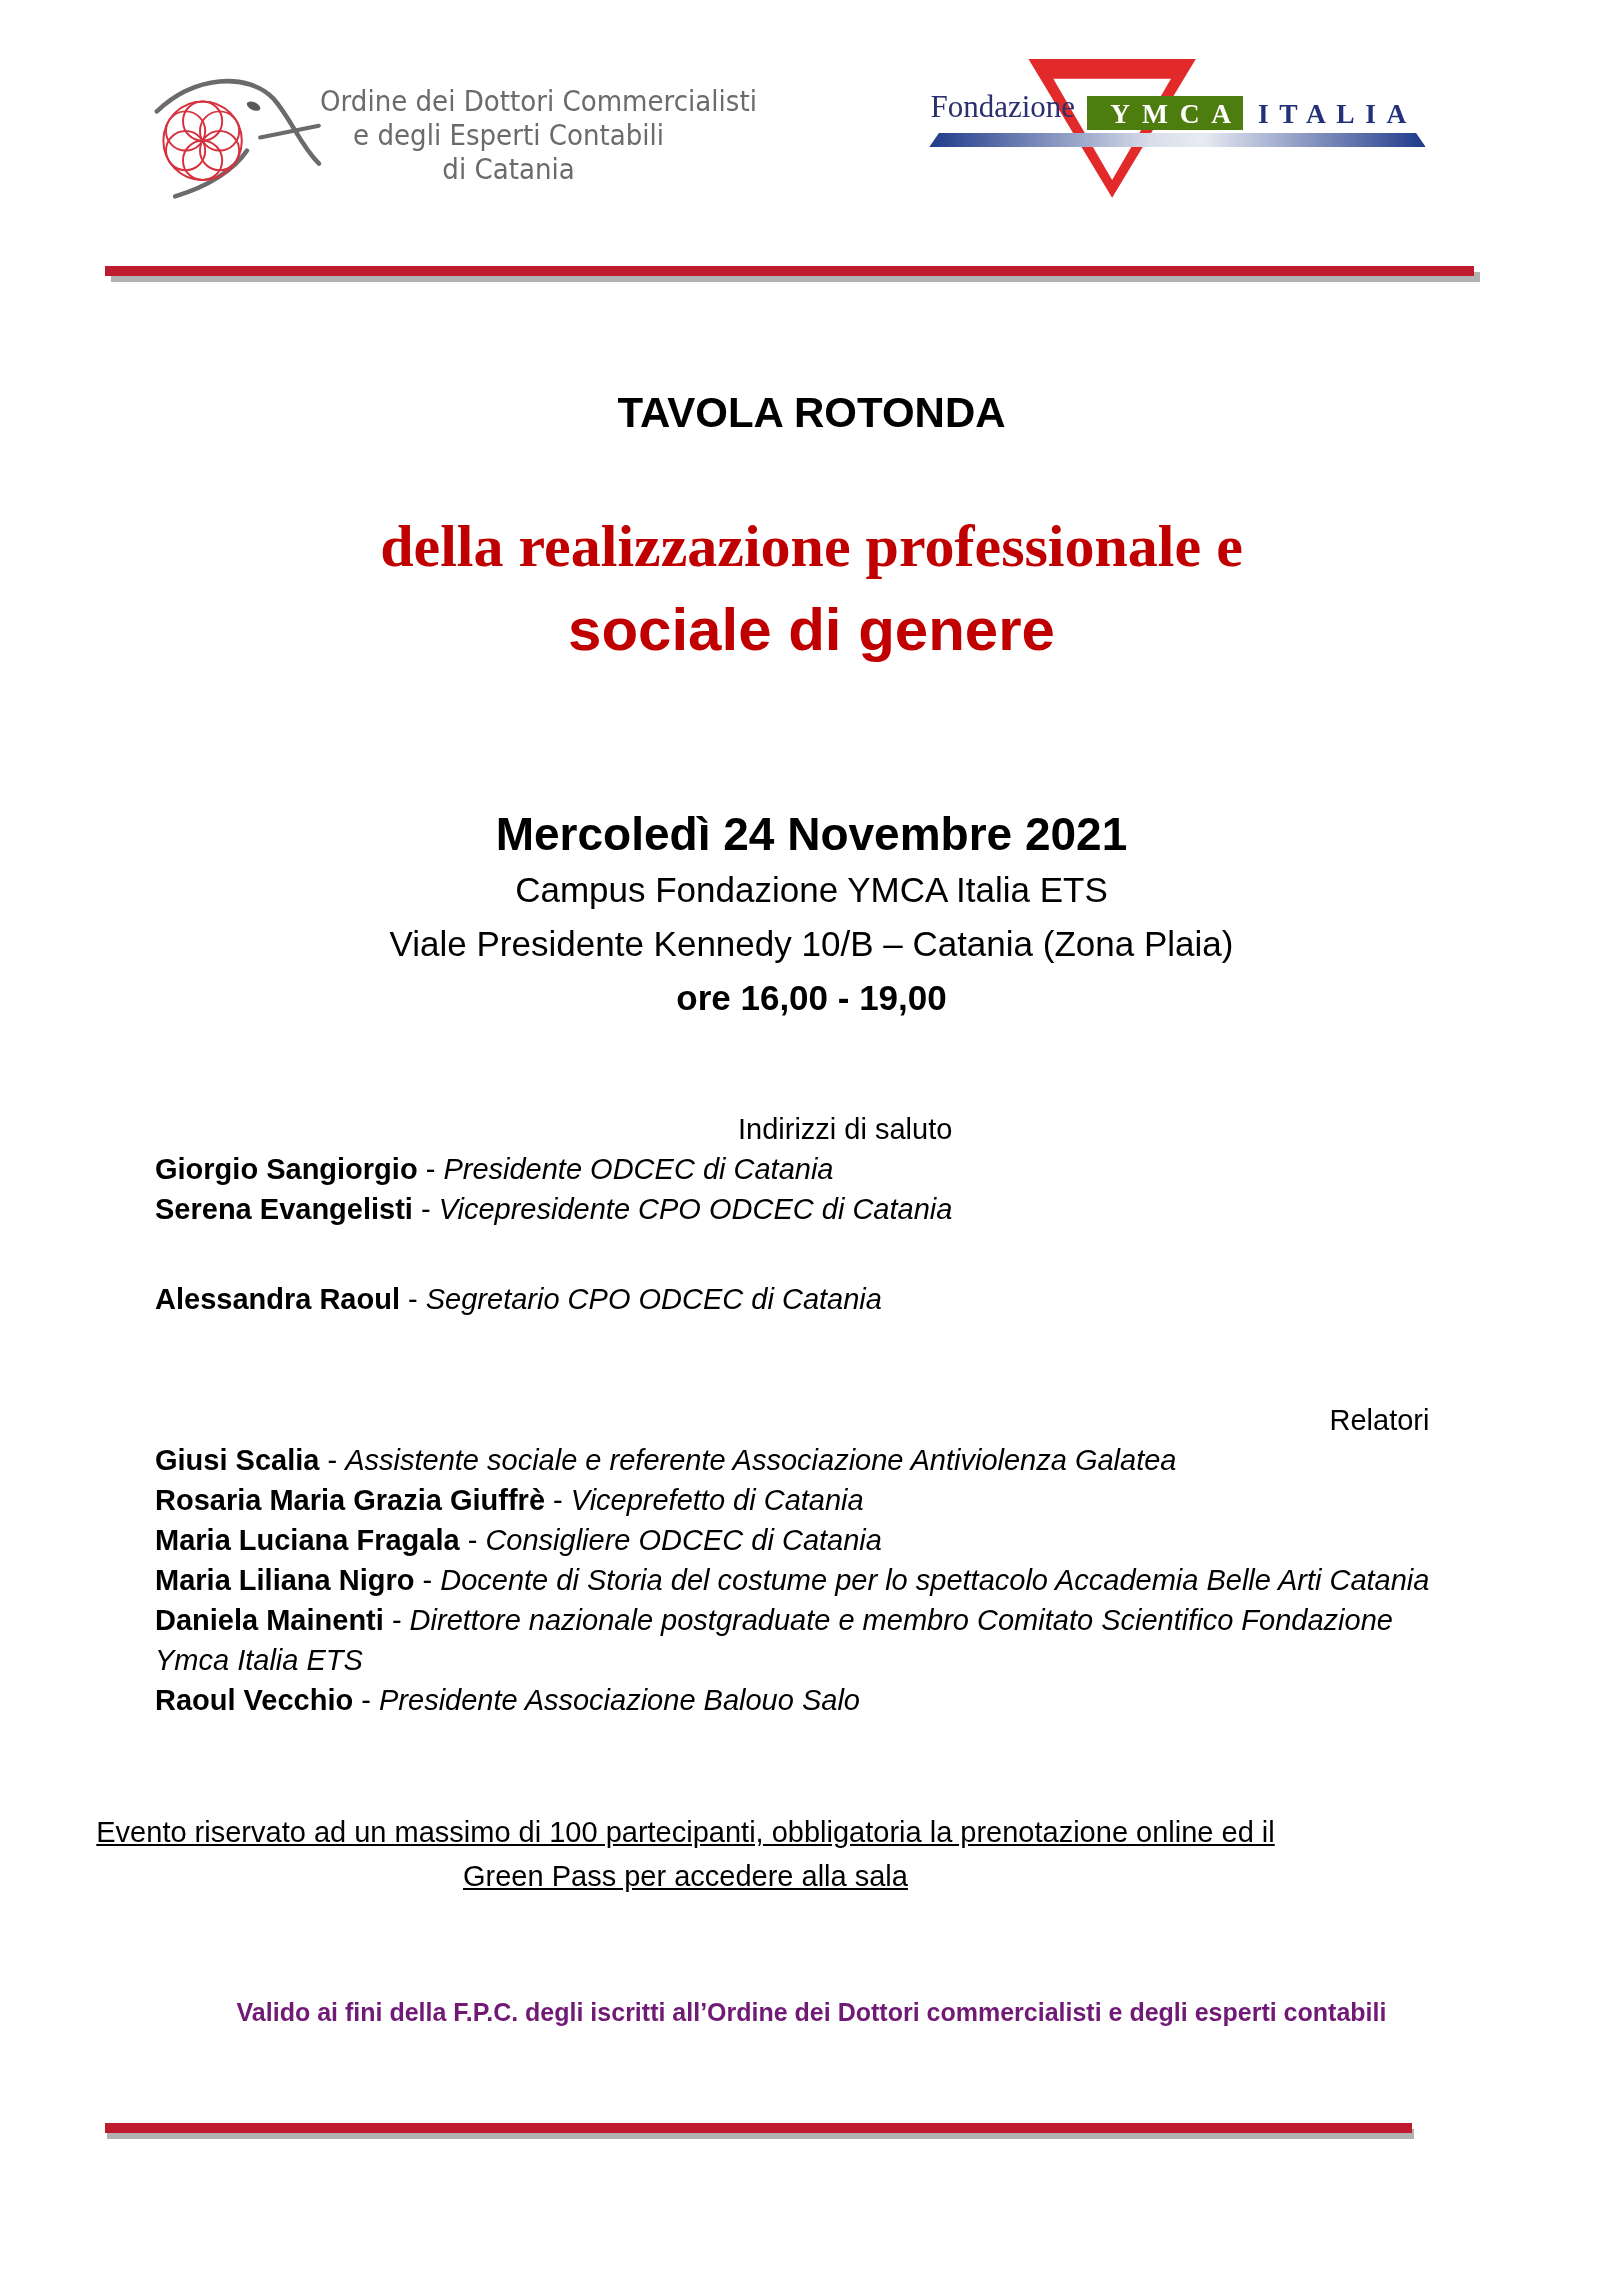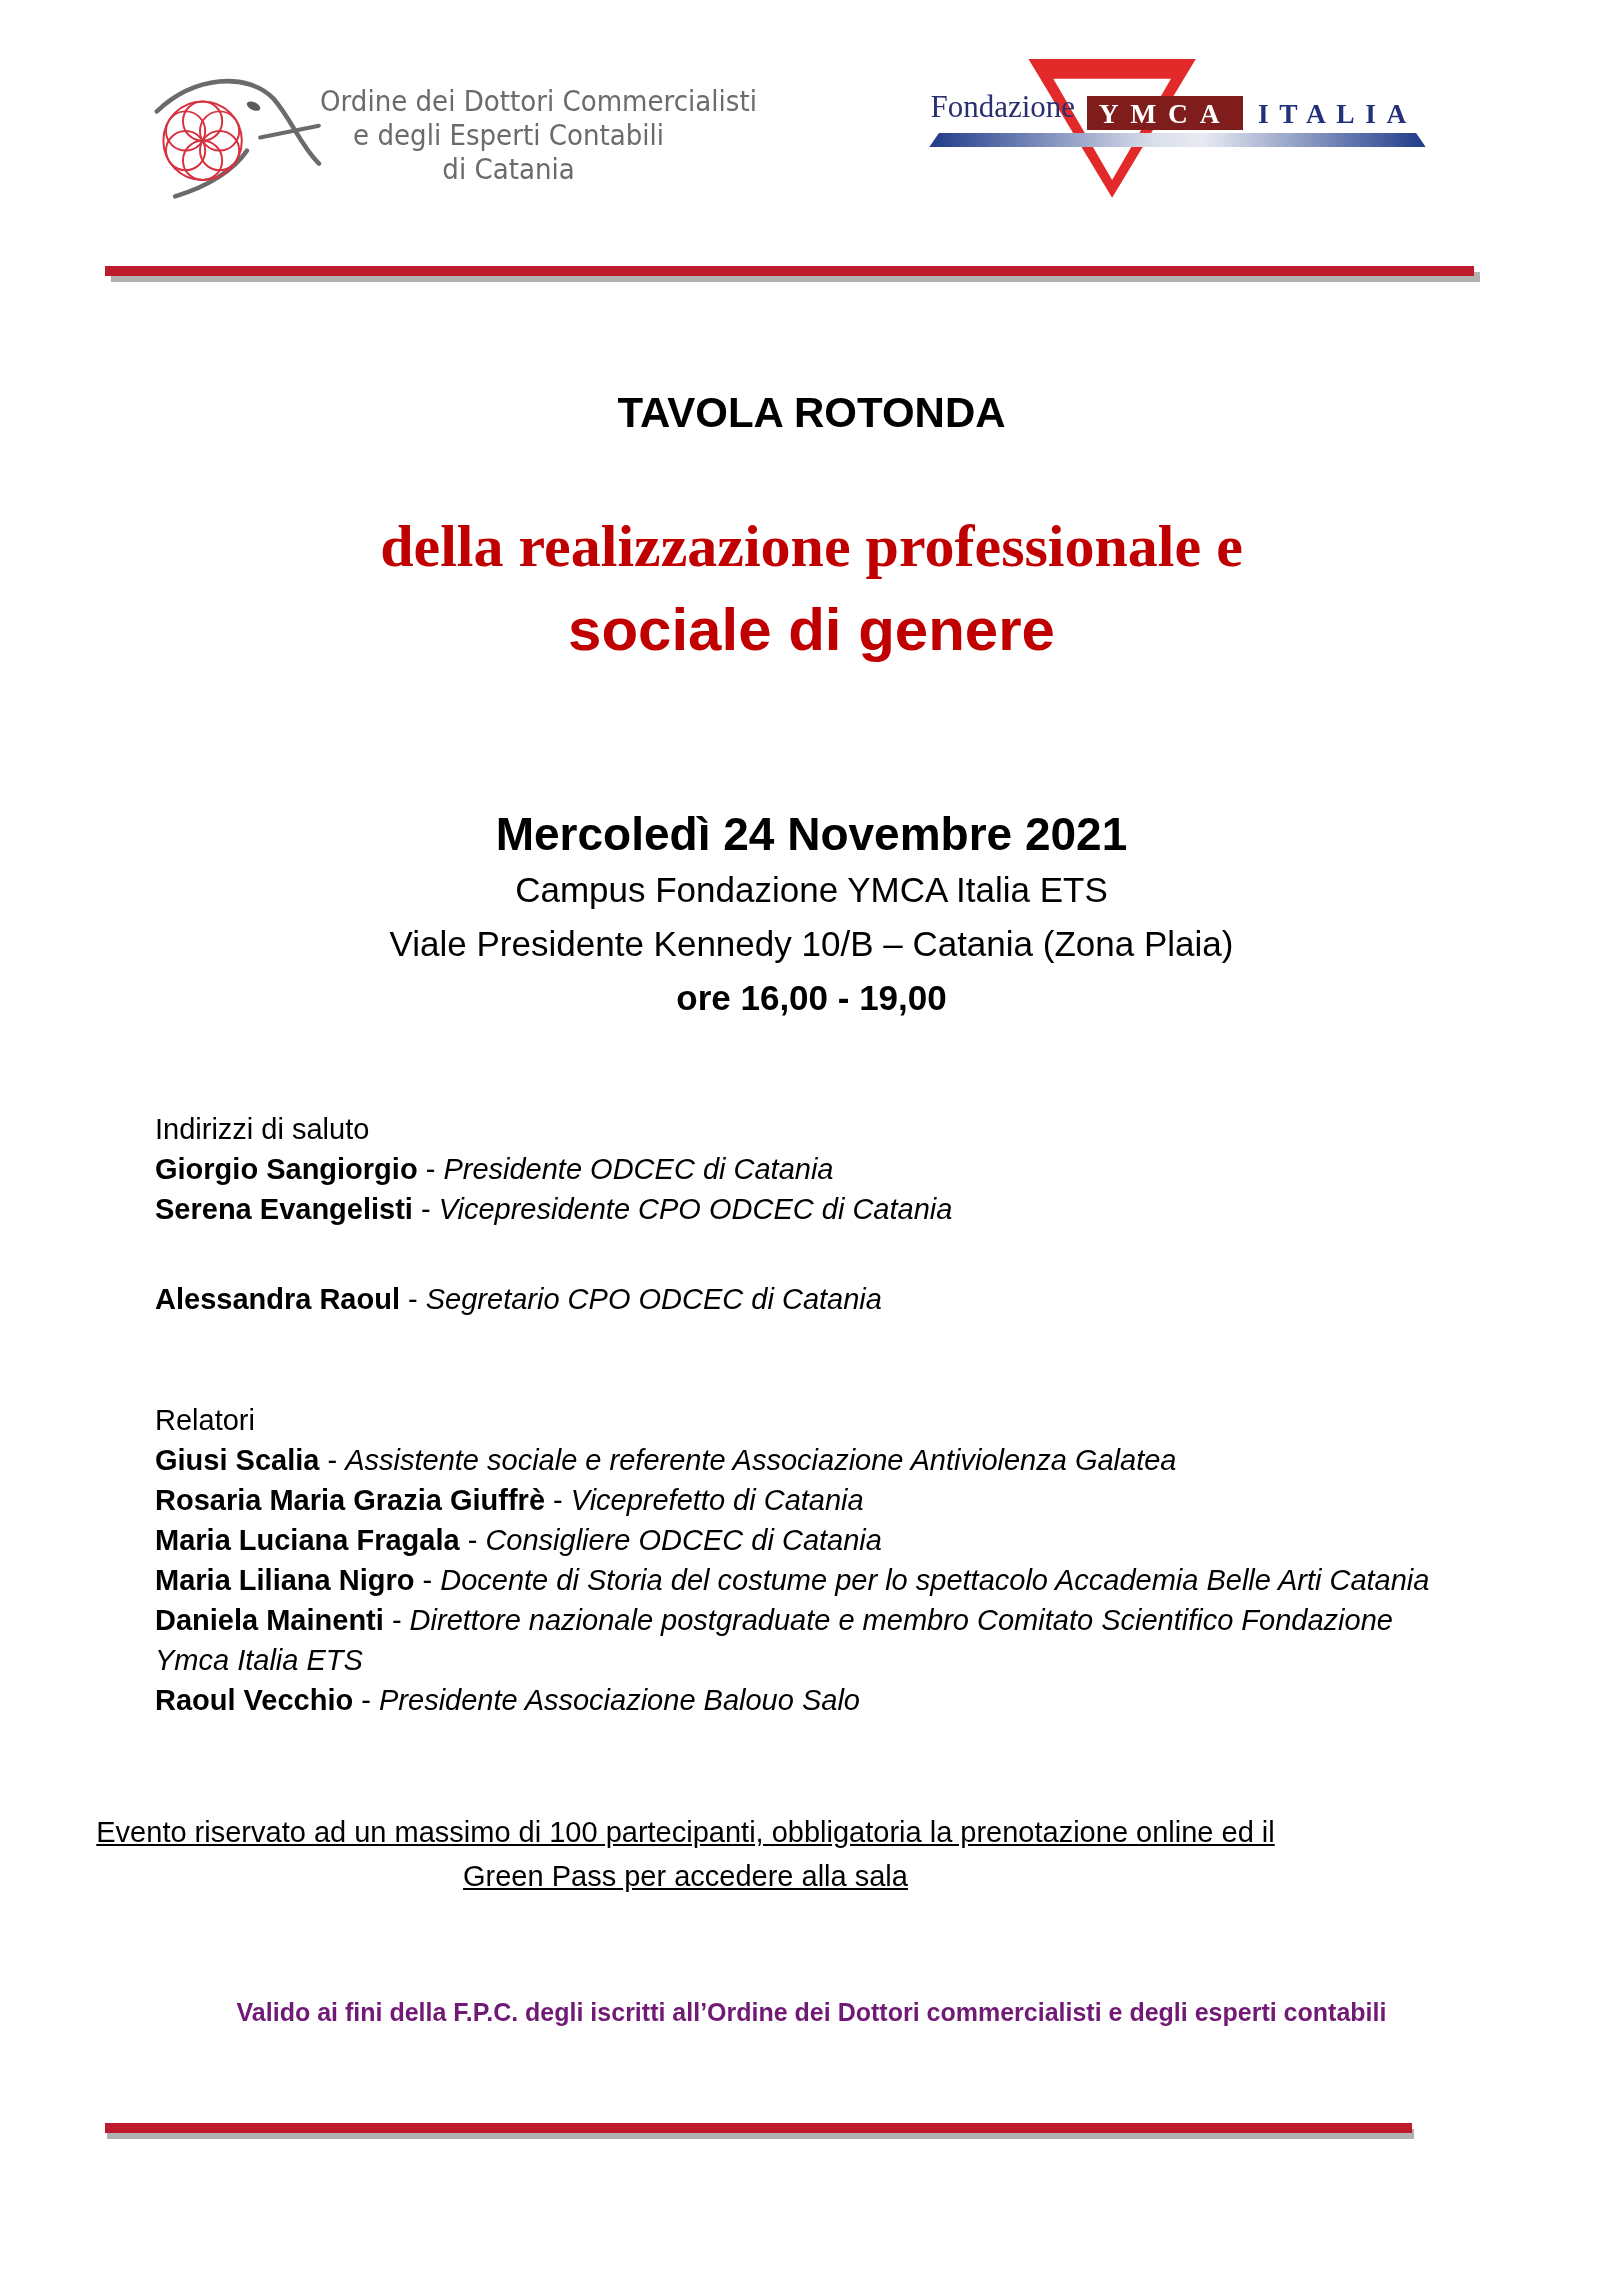--- a/index.html
+++ b/index.html
@@ -15,40 +15,40 @@
   .odcec-text div { white-space: nowrap; }
 
   .logo-ymca { position: absolute; left: 916px; top: 59px; width: 523px; height: 144px; }
   .ymca-band { position: absolute; left: 13px; top: 74px; width: 497px; height: 14.4px;
                background: linear-gradient(90deg, #1f3a8a 0%, #d9deea 45%, #e8ebf2 55%, #1f3a8a 100%);
                clip-path: polygon(2% 0, 98% 0, 100% 100%, 0 100%); }
   .ymca-tri { position: absolute; left: 0; top: 0; }
   .ymca-fondazione { position: absolute; left: 14.4px; top: 30px;
                      font-family: "Liberation Serif", serif; color: #2a2f6e; font-size: 31px; }
   .ymca-box { position: absolute; left: 171px; top: 37px; width: 156px; height: 34px;
-              background: #7f1d1d; color: #fff; font-family: "Liberation Serif", serif;
-              font-weight: bold; font-size: 27.5px; letter-spacing: 11.8px; text-align: center; line-height: 35px; }
+              background: #4d7c0f; color: #fff; font-family: "Liberation Serif", serif;
+              font-weight: bold; font-size: 27.5px; letter-spacing: 11.8px; text-align: right; line-height: 35px; }
   .ymca-italia { position: absolute; left: 342px; top: 37px; color: #23317a;
                  font-family: "Liberation Serif", serif; font-weight: bold; font-size: 27.5px; letter-spacing: 10.5px; line-height: 35px; }
 
   
   .rule { position: absolute; height: 9.8px; background: #be1b2e; }
   .rule-shadow { position: absolute; height: 9.8px; background: #b1b1b1; }
 
   
   .center { position: absolute; left: 0; width: 1623px; text-align: center; white-space: nowrap; }
   .kicker { top: 389px; font-size: 42px; font-weight: bold; }
   .title { top: 486px; font-size: 60px; font-weight: bold; color: #c00000; line-height: 79px; }
   .date { top: 807px; font-size: 46px; font-weight: bold; }
   .venue { top: 870px; font-size: 35px; }
   .address { top: 924px; font-size: 35px; }
   .hours { top: 978px; font-size: 35px; font-weight: bold; }
 
   .section { position: absolute; left: 155px; font-size: 29px; line-height: 40px; white-space: nowrap; }
-  .section .label { font-weight: normal; }
+  .section .label { font-weight: normal; text-align: right; }
   .section .row b { font-weight: bold; }
   .section .row i { font-style: italic; }
 
   .notice { position: absolute; left: 0; width: 1371px; top: 1810px; text-align: center;
             font-size: 29px; line-height: 44px; text-decoration: underline; }
   .notice div { white-space: nowrap; }
   .validity { position: absolute; left: 0; width: 1623px; top: 1998px; text-align: center;
               font-size: 25px; font-weight: bold; color: #701a75; white-space: nowrap; }
 </style>
 </head>

